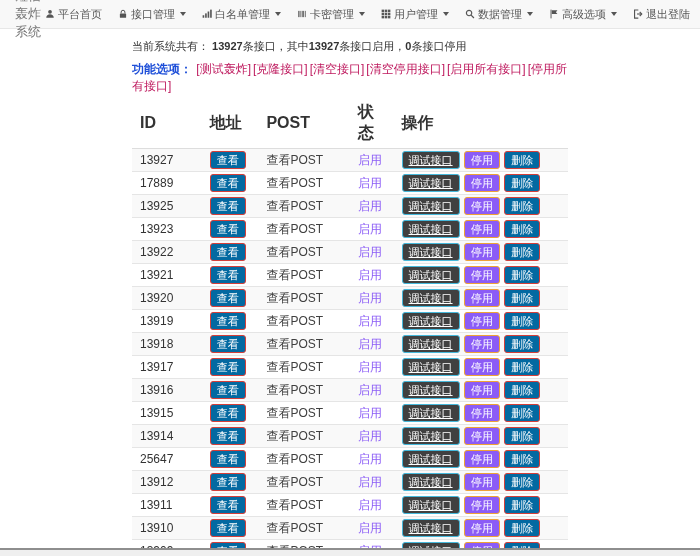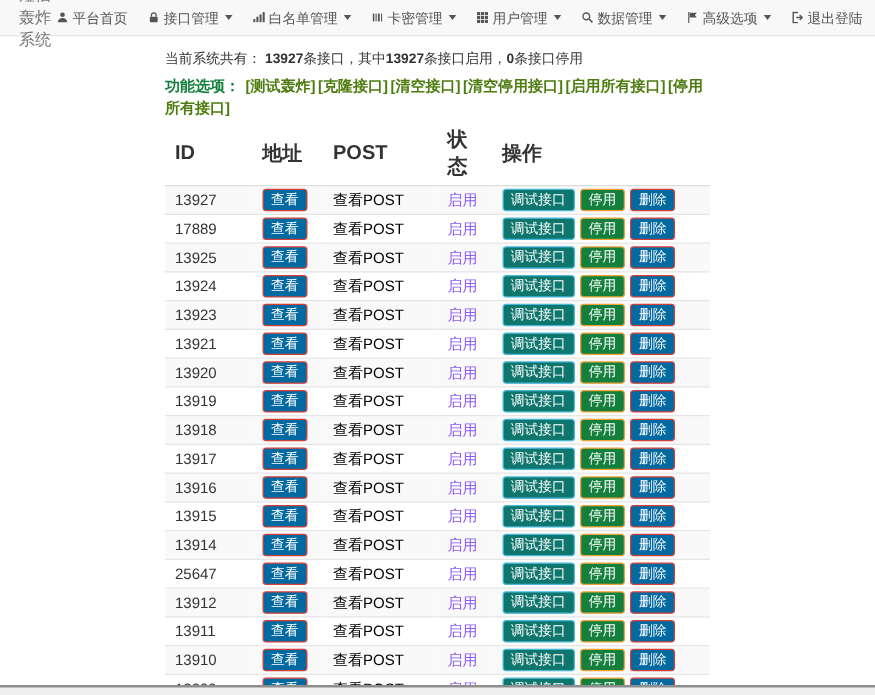--- a/index.html
+++ b/index.html
@@ -33,23 +33,23 @@
     display:inline-block; width:0; height:0; margin-left:2px;
     border-left:3px solid transparent; border-right:3px solid transparent;
     border-top:4px solid #555;
   }
 
   
   .container { width:436px; margin:0 auto; }
   .summary { margin-top:10px; font-size:11px; color:#333; }
   .summary b { font-weight:bold; }
   .options { margin-top:7px; font-size:12px; }
-  .options-label { font-weight:bold; color:#15803d; }
+  .options-label { font-weight:bold; color:#1d4ed8; }
   .option-link {
-    color:#4d7c0f; font-weight:bold; text-decoration:none;
+    color:#be185d; font-weight:normal; text-decoration:none;
     margin-left:1px; margin-right:1px; cursor:pointer;
   }
 
   
   .data-table { width:100%; border-collapse:collapse; margin-top:4px; font-size:12px; }
   .data-table th {
     text-align:left; font-weight:bold; color:#333;
     padding:3px 8px 4px 8px; border-bottom:1px solid #ddd; font-size:16px;
   }
   .data-table th:nth-child(1){ width:16%; }
@@ -62,25 +62,25 @@
     height:23px;
   }
   .data-table tbody tr:nth-child(odd) { background:#f9f9f9; }
 
   .btn {
     display:inline-block; padding:1px 6px; font-size:11px; line-height:14px;
     border-radius:3px; color:#fff; border:1px solid transparent;
     cursor:pointer; font-family:inherit; white-space:nowrap;
   }
   .btn-danger  { background:#0369a1; border-color:#d43f3a; }
-  .btn-info    { background:#0f766e; border-color:#46b8da; }
-  .btn-warning { background:#15803d; border-color:#eea236; }
+  .btn-info    { background:#404040; border-color:#46b8da;text-decoration:underline; }
+  .btn-warning { background:#8b5cf6; border-color:#eea236; }
   .col-actions .btn { margin-right:1px; }
 
-  .post-link { color:#000000; text-decoration:none; cursor:pointer; }
+  .post-link { color:#404040; text-decoration:none; cursor:pointer; }
   .status { color:#8b5cf6; }
 
   
   .bottom-edge {
     position:fixed; left:0; top:548px; width:700px; height:8px;
     background:#efefef; border-top:2px solid #8e8e8e; z-index:10;
   }
 </style>
 </head>
 <body>
@@ -256,56 +256,56 @@
     <td class="col-status">
       <span class="status">启用</span>
     </td>
     <td class="col-actions">
       <button class="btn btn-info">调试接口</button>
       <button class="btn btn-warning">停用</button>
       <button class="btn btn-danger">删除</button>
     </td>
   </tr>
 
-  <tr class="table-row">
-    <td class="col-id">13924</td>
-    <td class="col-addr">
-      <button class="btn btn-danger">查看</button>
-    </td>
-    <td class="col-post">
-      <a class="post-link">查看POST</a>
-    </td>
-    <td class="col-status">
-      <span class="status">启用</span>
-    </td>
-    <td class="col-actions">
-      <button class="btn btn-info">调试接口</button>
-      <button class="btn btn-warning">停用</button>
-      <button class="btn btn-danger">删除</button>
-    </td>
-  </tr>
 
   <tr class="table-row">
     <td class="col-id">13923</td>
     <td class="col-addr">
       <button class="btn btn-danger">查看</button>
     </td>
     <td class="col-post">
       <a class="post-link">查看POST</a>
     </td>
     <td class="col-status">
       <span class="status">启用</span>
     </td>
     <td class="col-actions">
       <button class="btn btn-info">调试接口</button>
       <button class="btn btn-warning">停用</button>
       <button class="btn btn-danger">删除</button>
     </td>
   </tr>
 
+  <tr class="table-row">
+    <td class="col-id">13922</td>
+    <td class="col-addr">
+      <button class="btn btn-danger">查看</button>
+    </td>
+    <td class="col-post">
+      <a class="post-link">查看POST</a>
+    </td>
+    <td class="col-status">
+      <span class="status">启用</span>
+    </td>
+    <td class="col-actions">
+      <button class="btn btn-info">调试接口</button>
+      <button class="btn btn-warning">停用</button>
+      <button class="btn btn-danger">删除</button>
+    </td>
+  </tr>
 
   <tr class="table-row">
     <td class="col-id">13921</td>
     <td class="col-addr">
       <button class="btn btn-danger">查看</button>
     </td>
     <td class="col-post">
       <a class="post-link">查看POST</a>
     </td>
     <td class="col-status">

